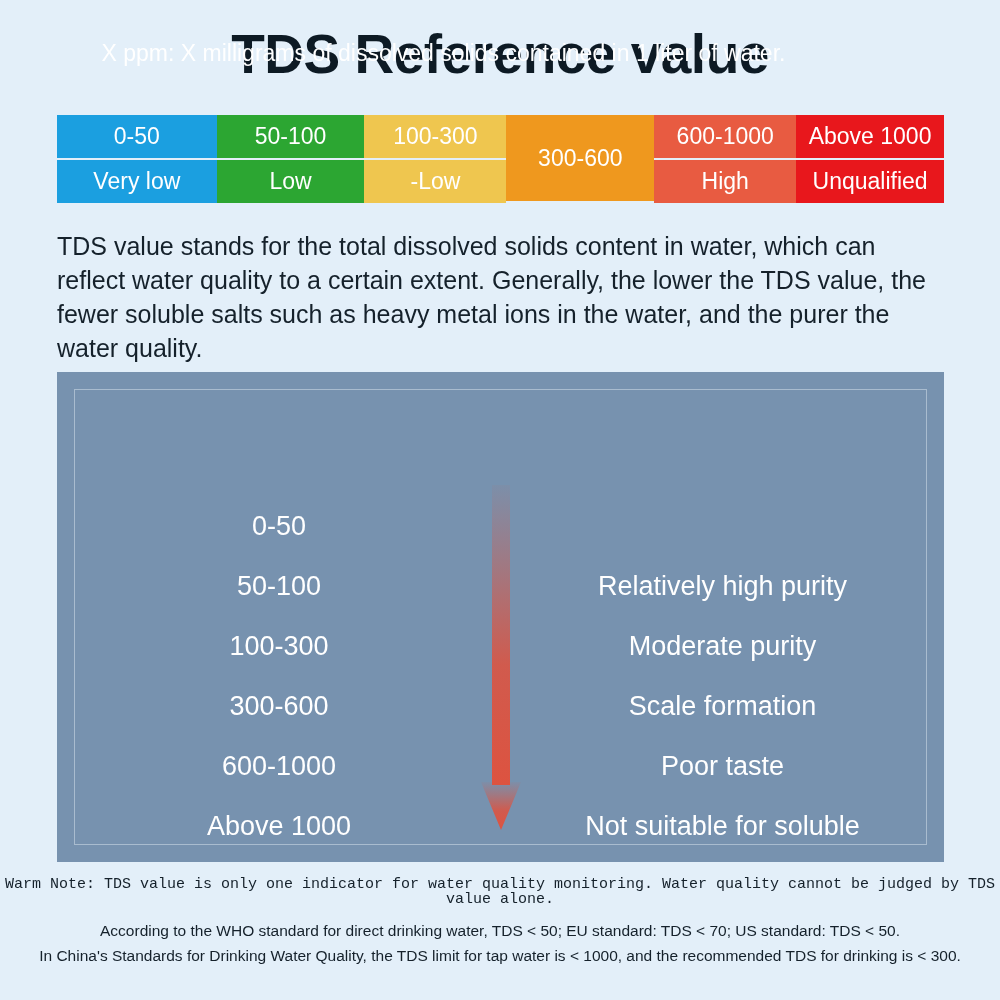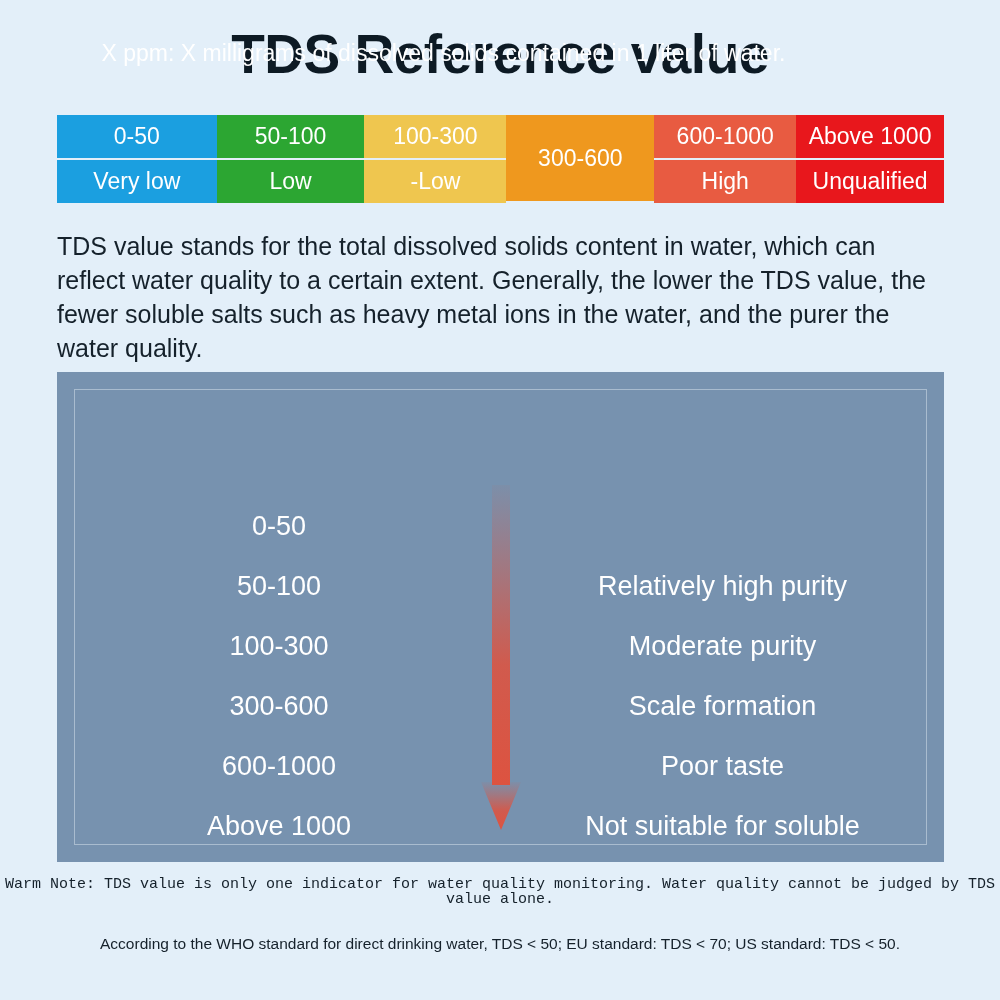--- a/index.html
+++ b/index.html
@@ -158,21 +158,20 @@
   }
   .standards {
     position: absolute;
     left: 0;
     top: 918px;
     width: 1000px;
     text-align: center;
     font-size: 15.5px;
     color: #15212b;
     line-height: 1.62;
-    margin-top: 13px;
   }
   .standards div { white-space: nowrap; }
 </style>
 </head>
 <body style="background: rgb(227, 239, 249);">
 
 <div class="page-title">TDS Reference value</div>
 
 <div class="legend">
   <div class="legend-col c0" style="background: rgb(27, 159, 224);">
@@ -242,13 +241,14 @@
   </div>
   <div class="row">
     <div class="range-cell">Above 1000</div>
     <div class="desc-cell">Not suitable for soluble</div>
   </div>
 </div>
 
 <div class="warm-note">Warm Note: TDS value is only one indicator for water quality monitoring. Water quality cannot be judged by TDS value alone.</div>
 <div class="standards">
   <div>According to the WHO standard for direct drinking water, TDS &lt; 50; EU standard: TDS &lt; 70; US standard: TDS &lt; 50.</div>
+  <div>In China's Standards for Drinking Water Quality, the TDS limit for tap water is &lt; 1000, and the recommended TDS for drinking is &lt; 300.</div>
 </div>
 
 </body></html>

